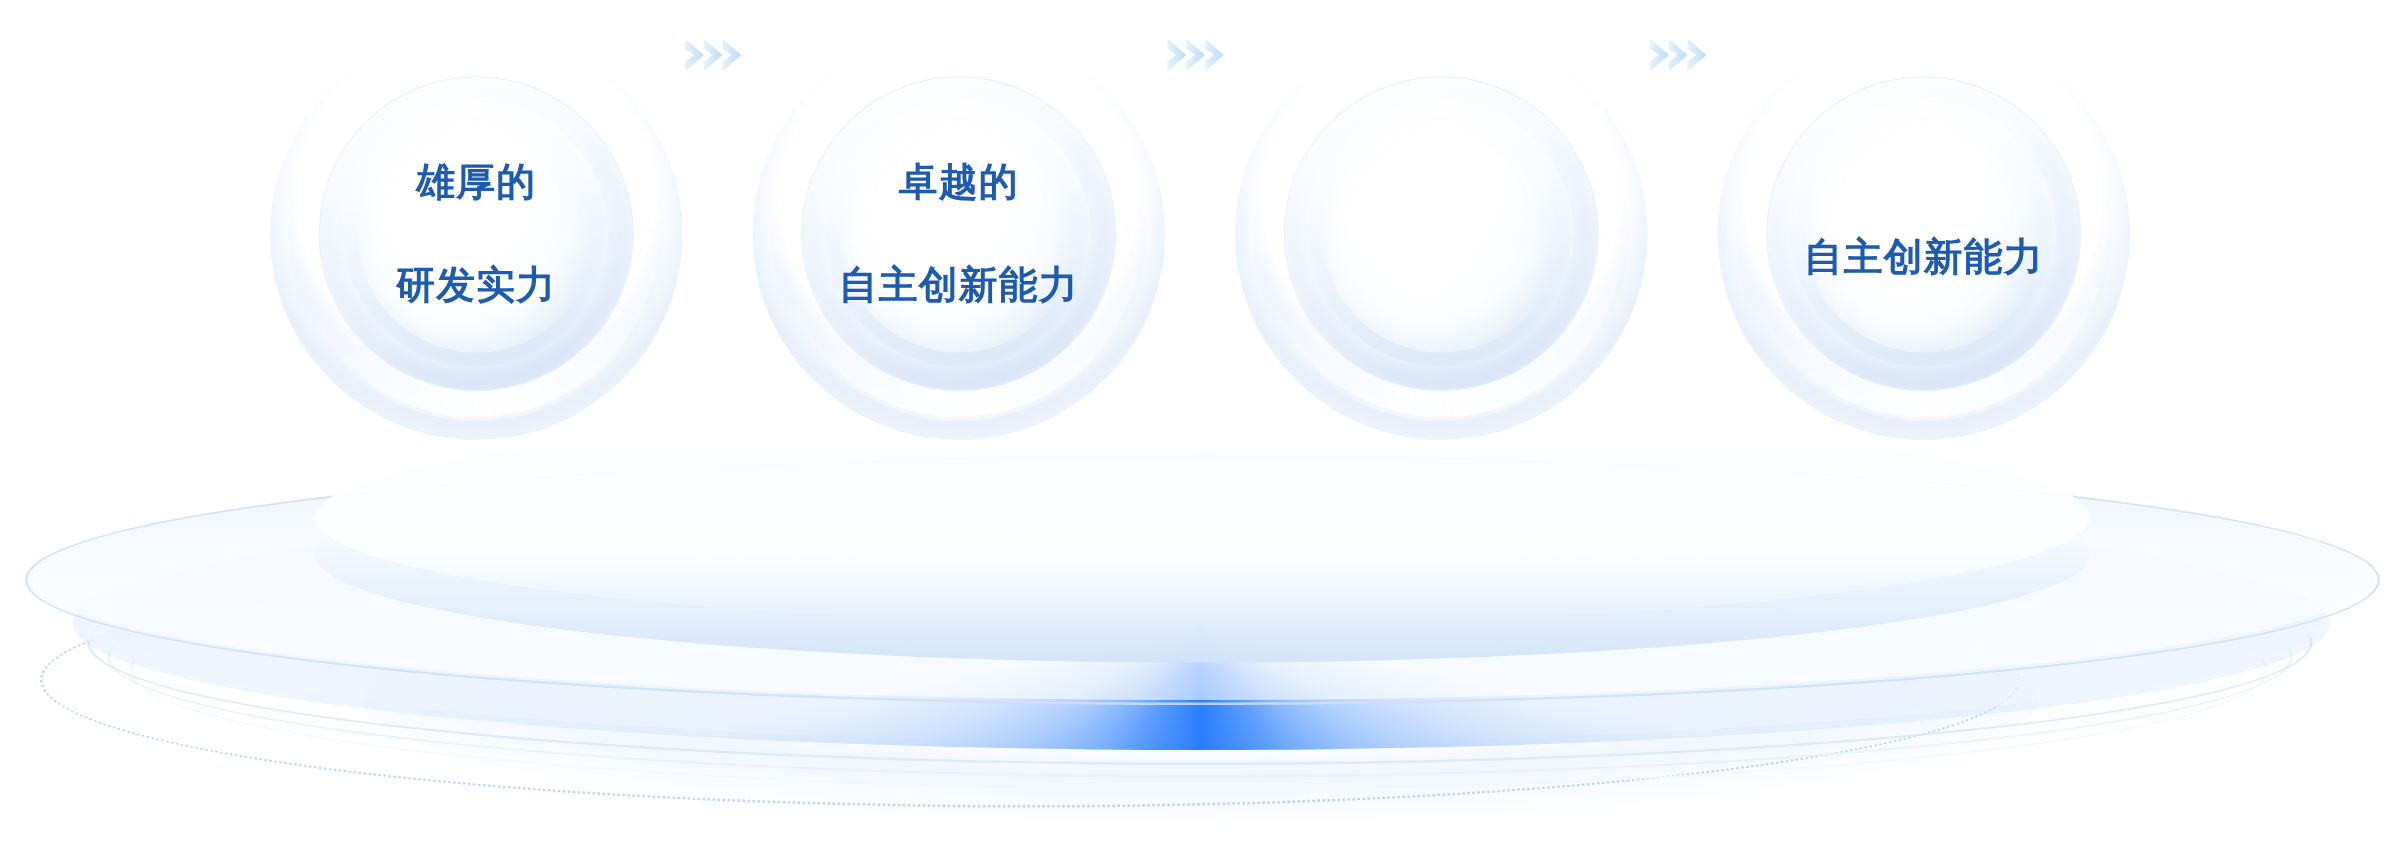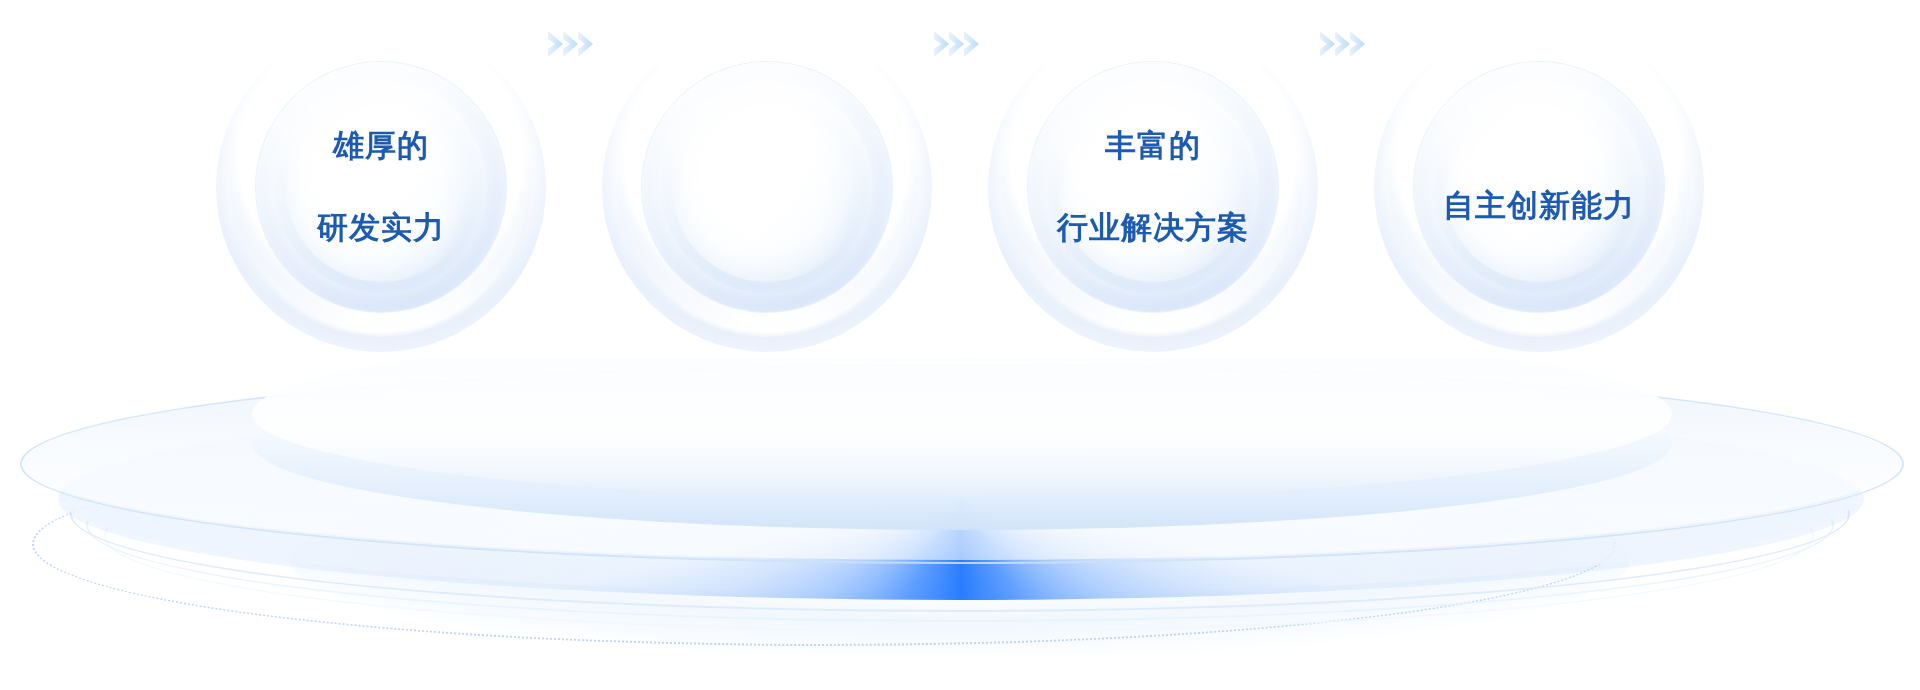--- a/index.html
+++ b/index.html
@@ -224,44 +224,44 @@
     </div>
 
     <div class="orb">
       <div class="ring r0"></div>
       <div class="ring r1"></div>
       <div class="ring r2"></div>
       <div class="ring arc"></div>
       <div class="ring r3"></div>
       <div class="ring r4"></div>
       <div class="ring r5"></div>
+      <div class="orb-label">
+        <span class="l1">卓越的</span>
+        <span class="l2">自主创新能力</span>
+      </div>
     </div>
 
     <div class="arrow">
       <svg width="56" height="40" viewBox="0 0 56 40" aria-hidden="true">
         <g fill="url(#cg)">
           <path d="M2 7 L17 20 L2 33 L2 25 L9 20 L2 15 Z"></path>
           <path d="M17 7 L32 20 L17 33 L17 25 L24 20 L17 15 Z"></path>
           <path d="M32 7 L47 20 L32 33 L32 25 L39 20 L32 15 Z"></path>
         </g>
       </svg>
     </div>
 
     <div class="orb">
       <div class="ring r0"></div>
       <div class="ring r1"></div>
       <div class="ring r2"></div>
       <div class="ring arc"></div>
       <div class="ring r3"></div>
       <div class="ring r4"></div>
       <div class="ring r5"></div>
-      <div class="orb-label">
-        <span class="l1">丰富的</span>
-        <span class="l2">行业解决方案</span>
-      </div>
     </div>
 
     <div class="arrow">
       <svg width="56" height="40" viewBox="0 0 56 40" aria-hidden="true">
         <g fill="url(#cg)">
           <path d="M2 7 L17 20 L2 33 L2 25 L9 20 L2 15 Z"></path>
           <path d="M17 7 L32 20 L17 33 L17 25 L24 20 L17 15 Z"></path>
           <path d="M32 7 L47 20 L32 33 L32 25 L39 20 L32 15 Z"></path>
         </g>
       </svg>

